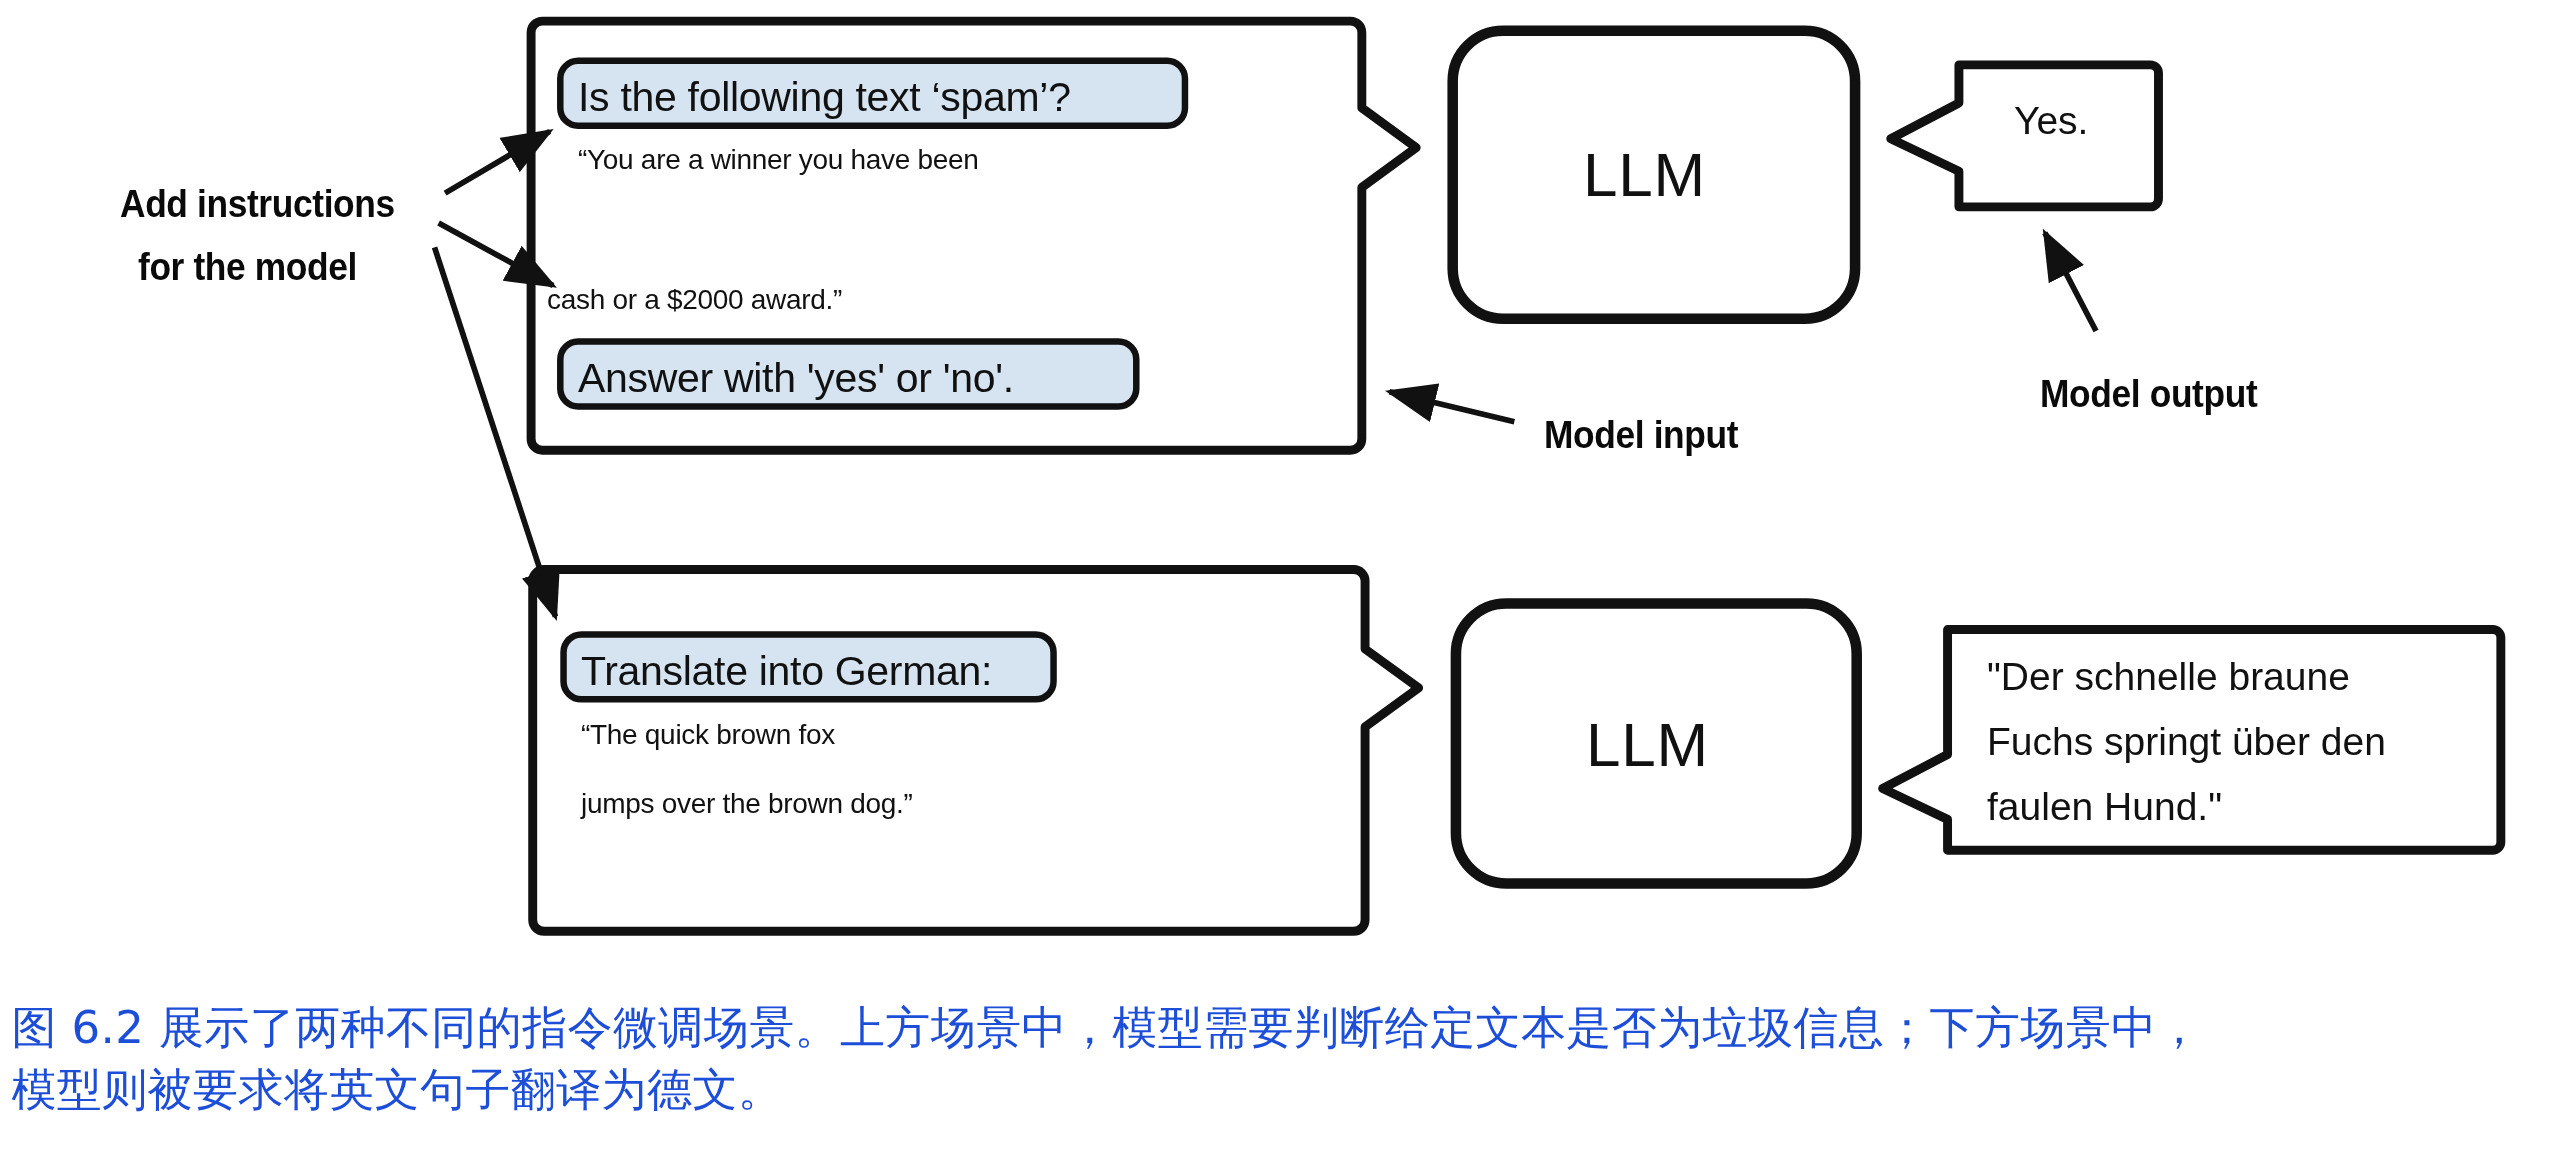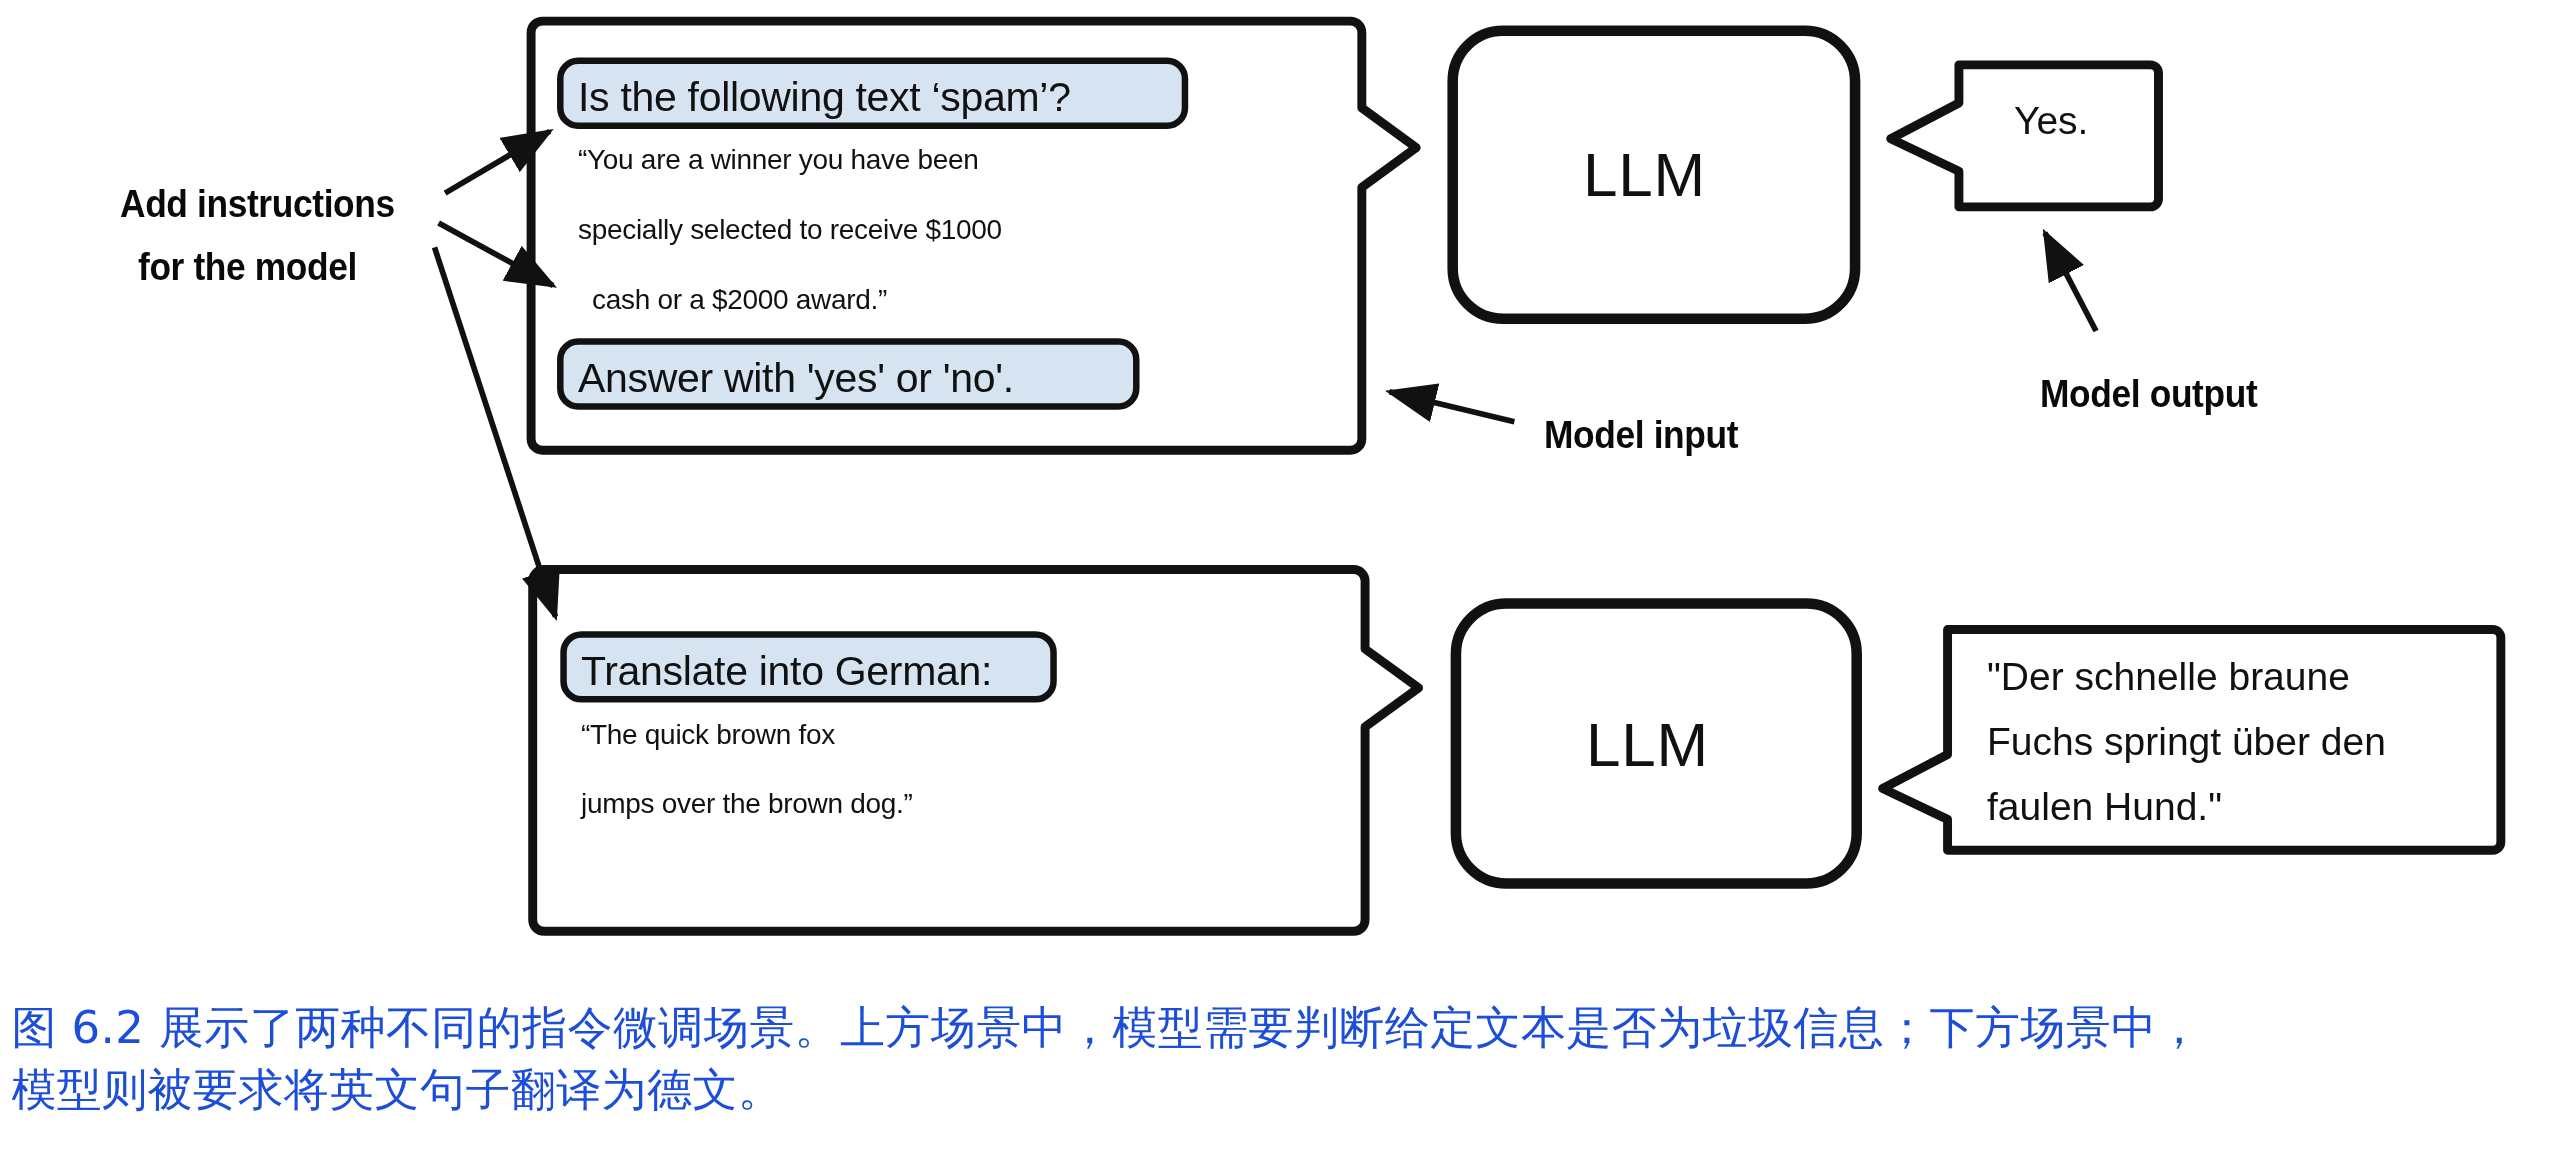--- a/index.html
+++ b/index.html
@@ -162,23 +162,22 @@
 
     <line x1="1866" y1="520" x2="1712" y2="483" stroke="#111111" stroke-width="7" marker-end="url(#arrowhead)"></line>
 
     <line x1="2583" y1="408" x2="2520" y2="287" stroke="#111111" stroke-width="7" marker-end="url(#arrowhead)"></line>
   </svg>
 
   <div class="txt chip-text" style="left:578px; top:77px;">Is the following text ‘spam’?</div>
 
   <div class="txt prompt-line" style="left:578px; top:146px;">“You are a winner you have been</div>
 
-  <div class="txt prompt-line" style="left:578px; top:216px;">specially selected to receive $1000</div>
-
-  <div class="txt prompt-line" style="left:592px; top:286px;">cash or a $2000 award.”</div>
+
+  <div class="txt prompt-line" style="left:547px; top:286px;">cash or a $2000 award.”</div>
 
   <div class="txt chip-text" style="left:578px; top:358px;">Answer with 'yes' or 'no'.</div>
 
   <div class="txt llm-text" style="left:1570px; top:144px;">LLM</div>
 
   <div class="txt bubble-text" style="left:2014px; top:101px;">Yes.</div>
 
   <div class="txt chip-text" style="left:581px; top:651px;">Translate into German:</div>
 
   <div class="txt prompt-line" style="left:581px; top:721px;">“The quick brown fox</div>

